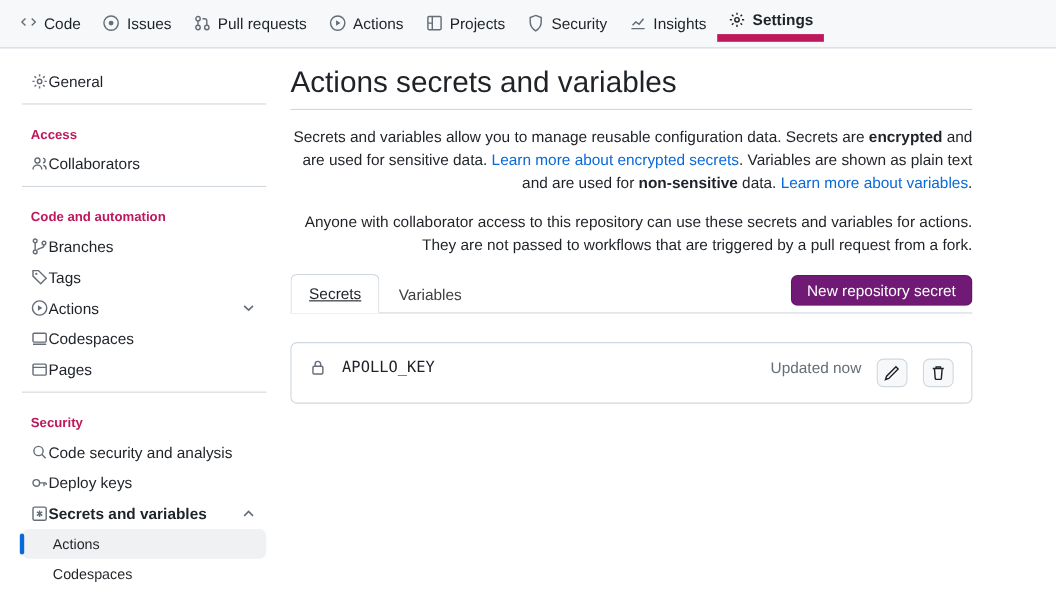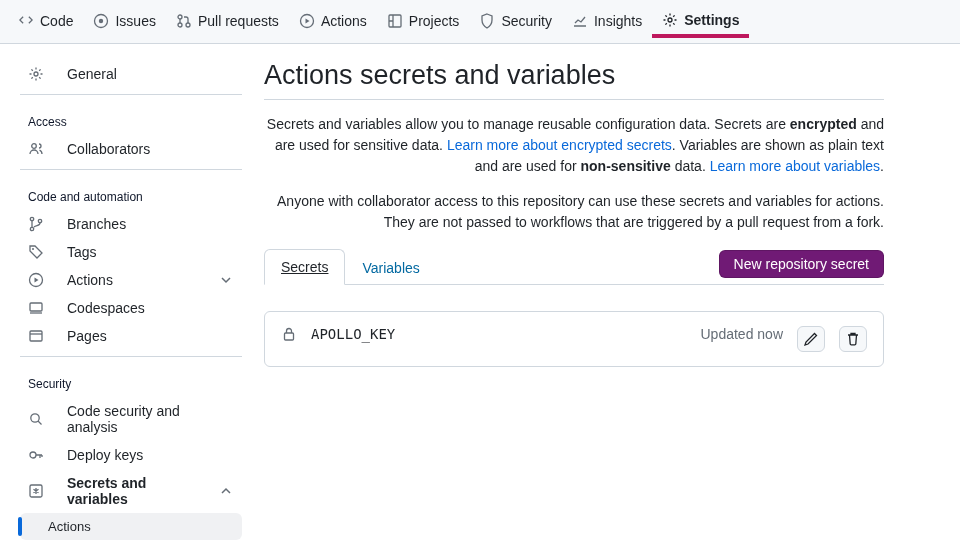--- a/index.html
+++ b/index.html
@@ -26,48 +26,48 @@
     gap: 6px;
     padding: 0 10px;
     height: 32px;
     color: #1f2328;
     font-size: 14px;
     cursor: pointer;
     border-bottom: 2px solid transparent;
   }
   .topnav-item.active {
     font-weight: 600;
-    border-bottom: 4px solid #be185d;
+    border-bottom: 7px solid #be185d;
   }
   .icon { width: 16px; height: 16px; flex-shrink: 0; fill: currentColor; color: #656d76; }
   .topnav-item .icon { color: #656d76; }
   .topnav-item.active .icon { color: #1f2328; }
 
   .layout {
     display: flex;
     padding: 16px 0 0 0;
   }
   .sidebar {
     width: 254px;
     padding: 0 12px 0 20px;
   }
   .sb-item, .sb-heading, .sb-subitem {
     display: flex;
     align-items: center;
-    gap: 23px;
+    gap: 0;
     padding: 6px 8px;
     border-radius: 6px;
     cursor: pointer;
     color: #1f2328;
     font-size: 14px;
   }
   .sb-heading {
     font-size: 12px;
-    font-weight: 400;
-    color: #0f172a;
+    font-weight: 700;
+    color: #be185d;
     cursor: default;
     padding-top: 14px;
     text-align: right;
   }
   .sb-item.bold { font-weight: 600; }
   .sb-item .chev { margin-left: auto; }
   .sb-subitem {
     padding-left: 28px;
     font-size: 13px;
     position: relative;
@@ -109,21 +109,21 @@
   .tabrow {
     display: flex;
     align-items: center;
     margin-top: 16px;
     border-bottom: 1px solid #d0d7de;
   }
   .tab {
     padding: 9px 16px;
     font-size: 14px;
     cursor: pointer;
-    color: #0369a1;
+    color: #404040;
     border: 1px solid transparent;
     border-bottom: none;
     border-top-left-radius: 6px;
     border-top-right-radius: 6px;
     margin-bottom: -1px;
     background: transparent;
   }
   .tab.active {
     color: #1f2328;
     font-weight: 500;

